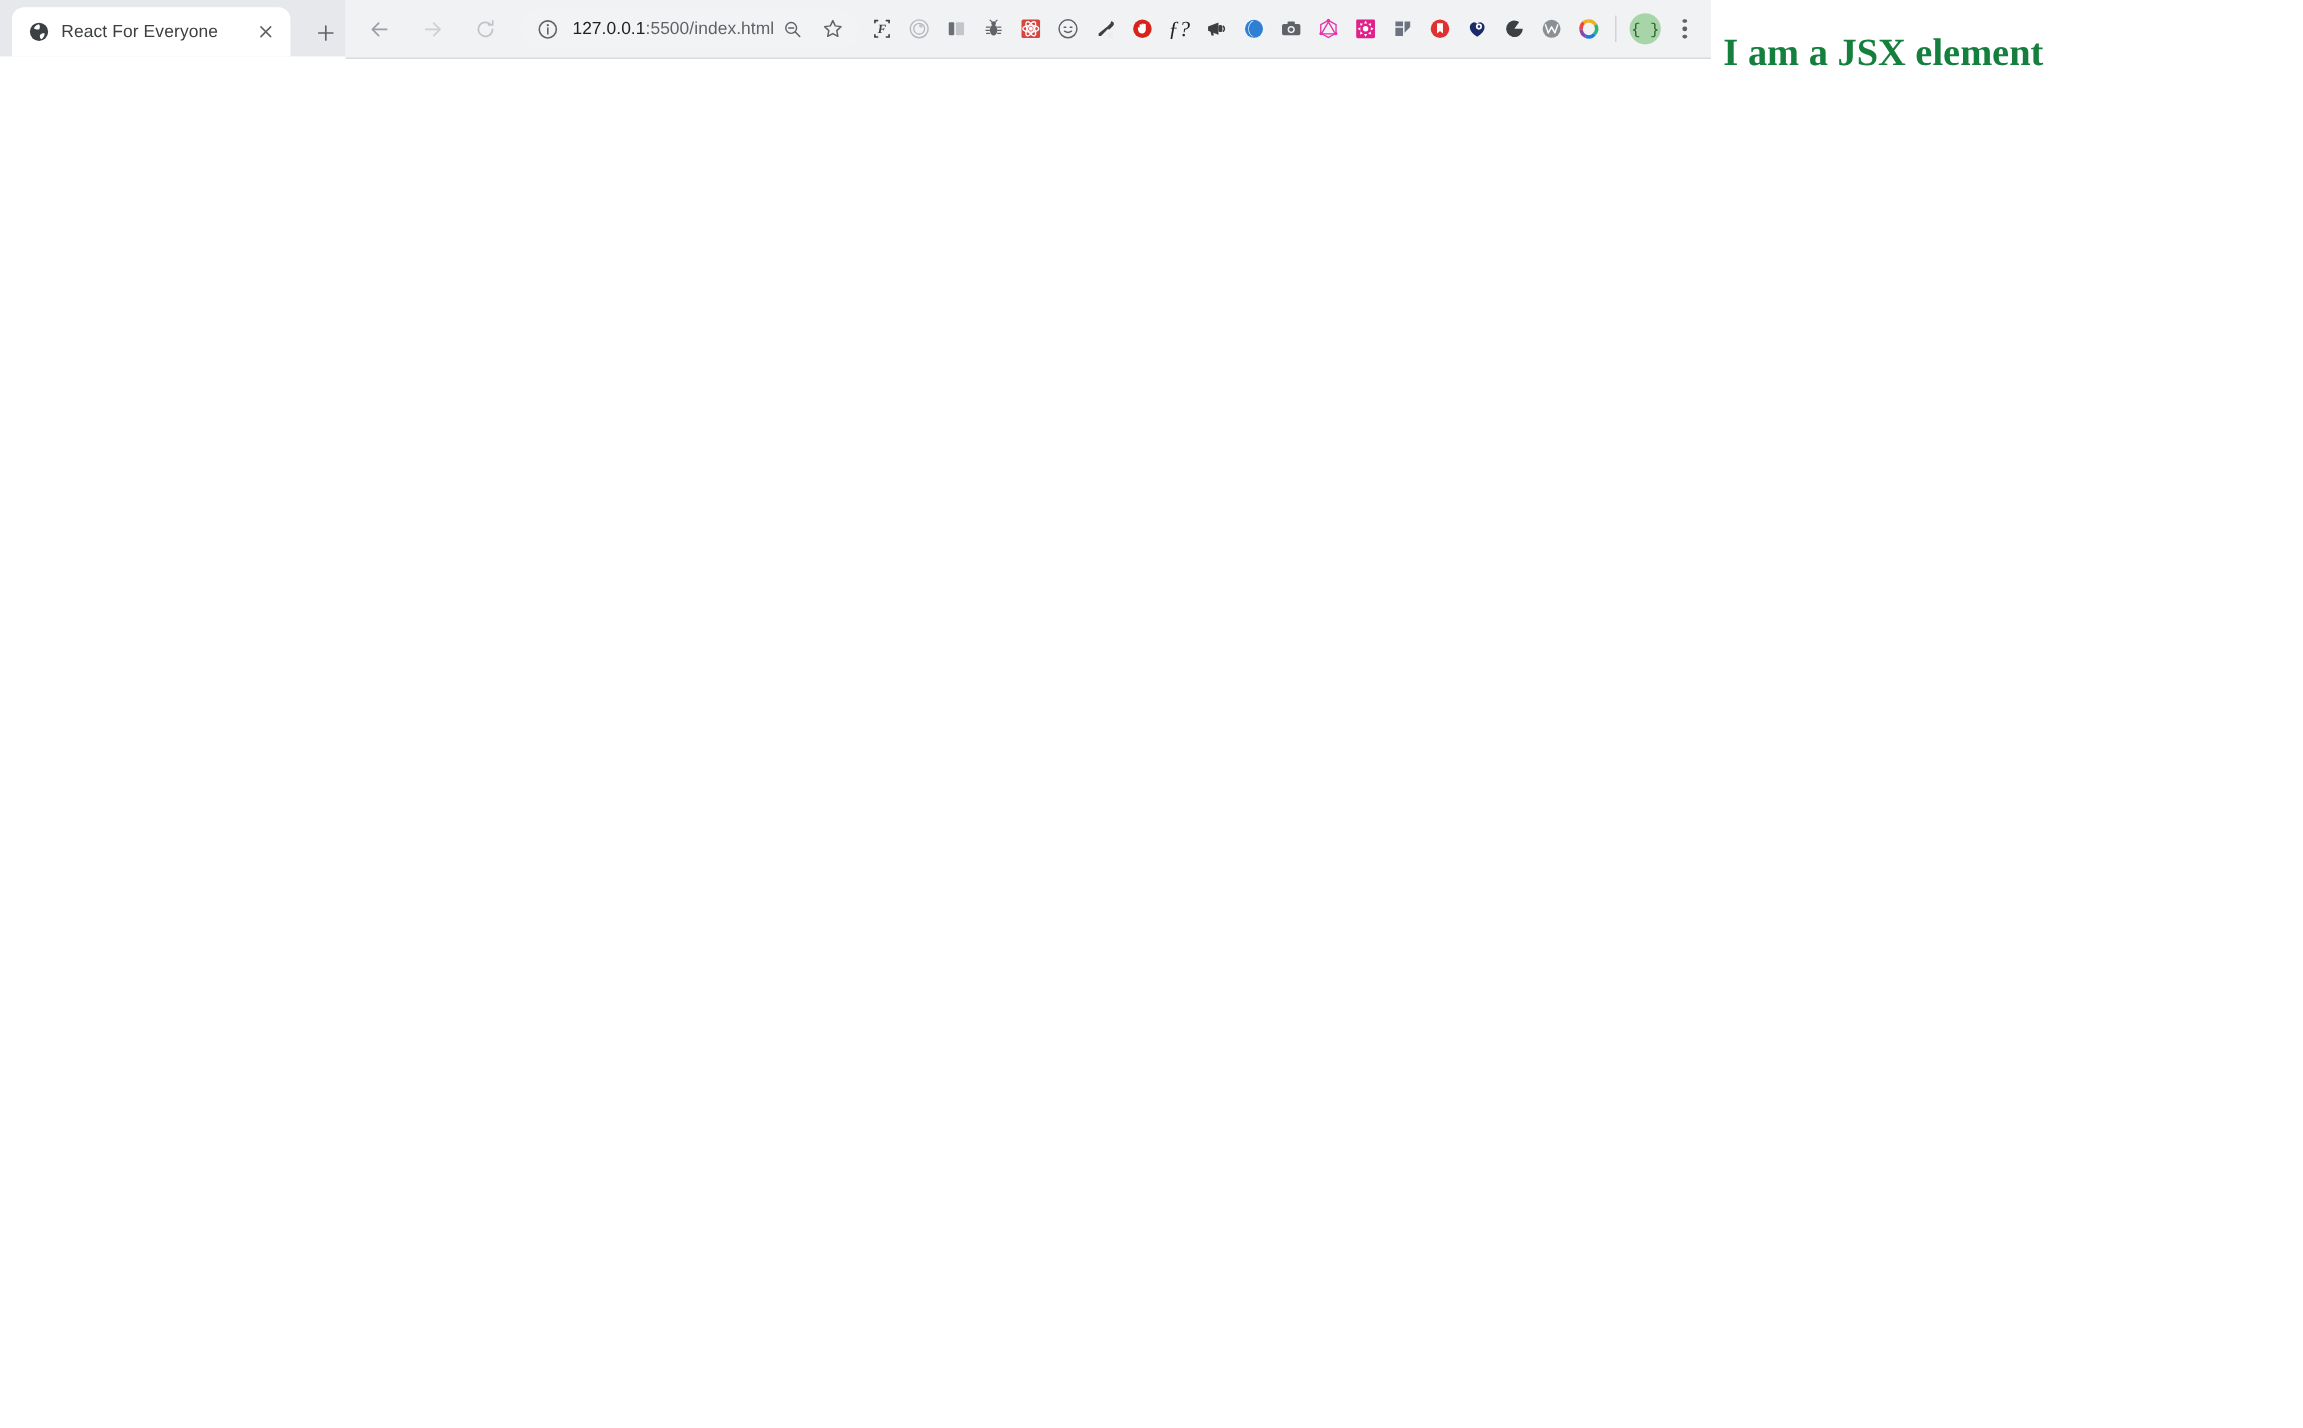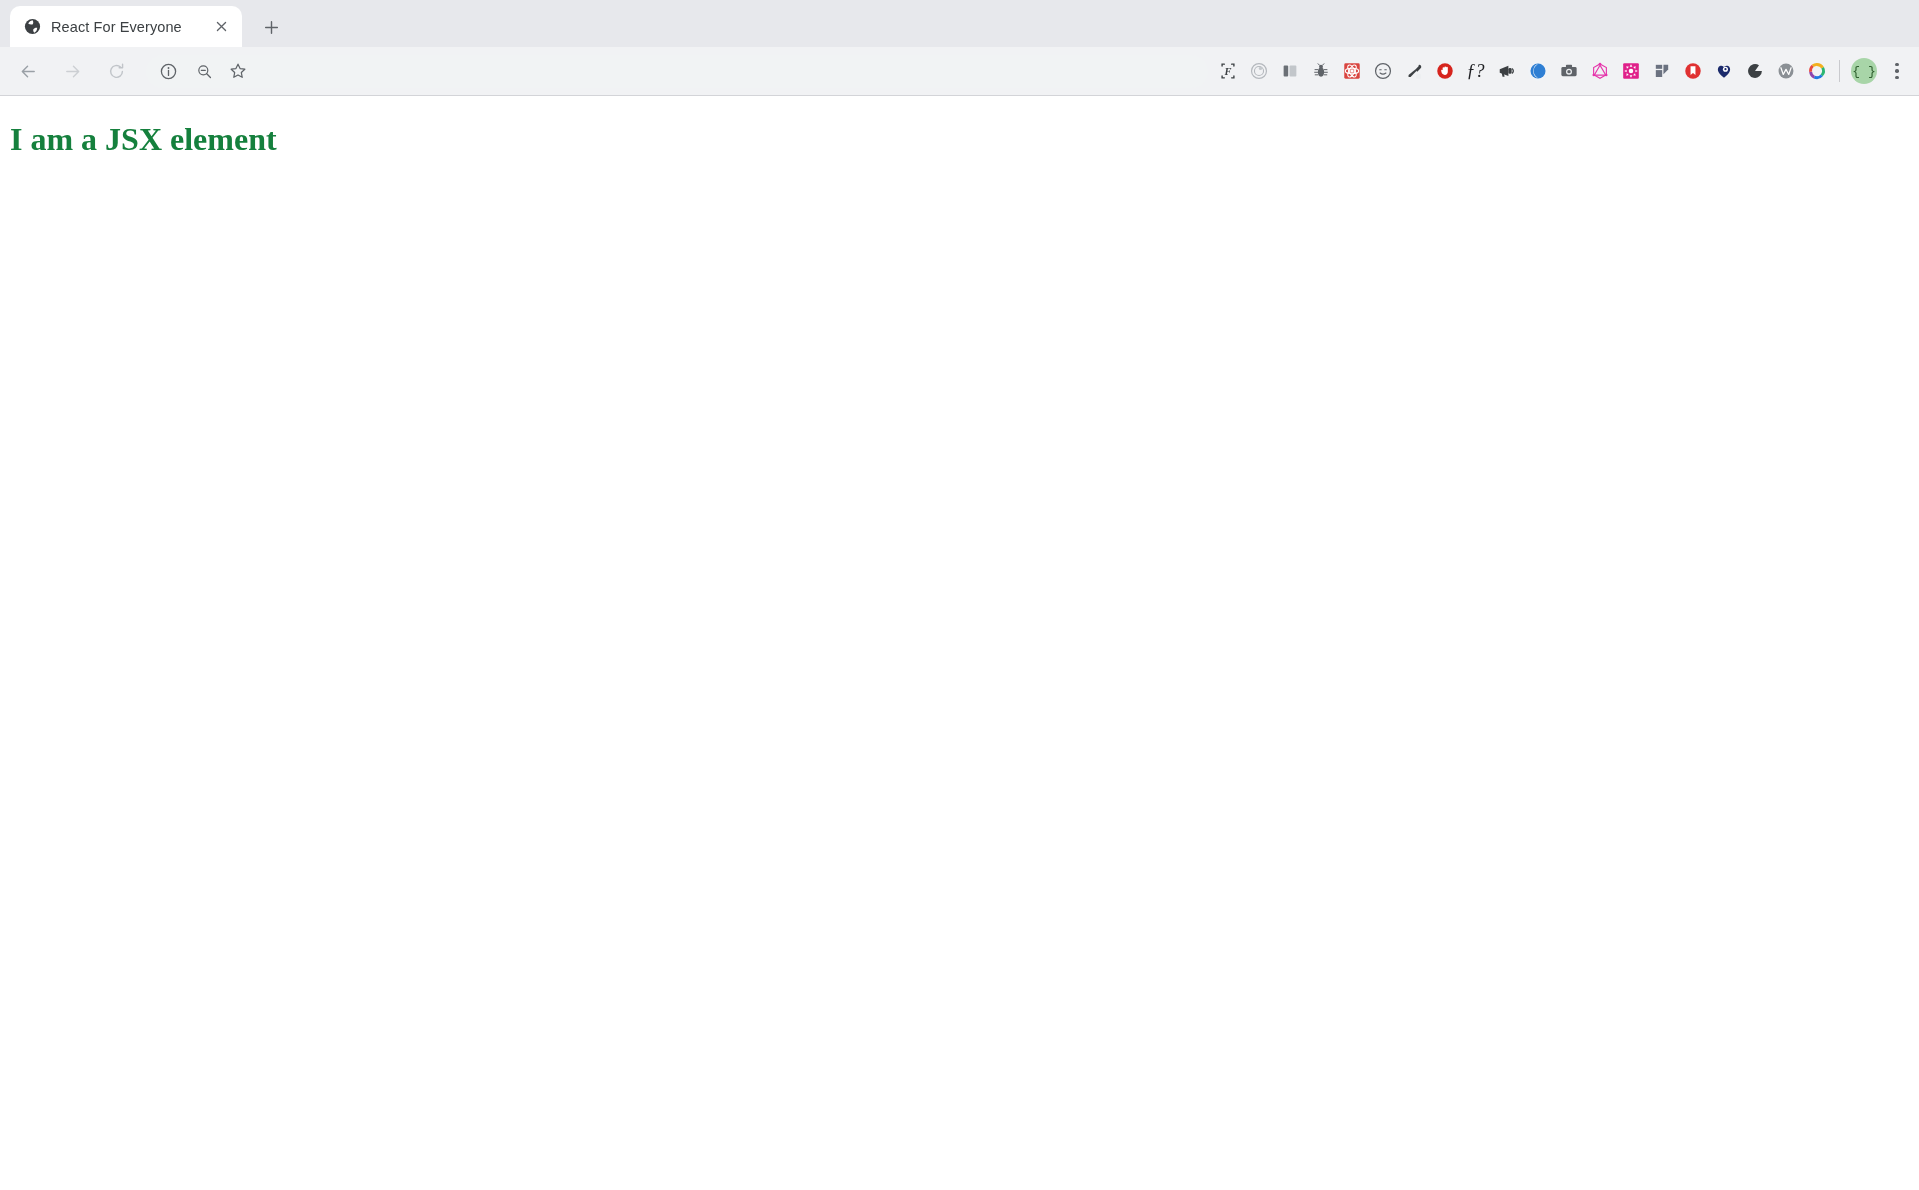--- a/index.html
+++ b/index.html
@@ -5,21 +5,21 @@
   * { box-sizing: border-box; margin: 0; padding: 0; }
   html, body {
     width: 1919px;
     height: 1190px;
     overflow: hidden;
     font-family: "Liberation Sans", sans-serif;
     background: #ffffff;
   }
 
   
-  .browser { width: 1919px; height: 1190px; display: flex; flex-direction: column; background:#ffffff; }
+  .browser { width: 1919px; height: 1190px; display: flex; flex-direction: row; background:#ffffff; }
 
   
   .tabstrip {
     height: 47px;
     background: #e7e8ec;
     display: flex;
     align-items: flex-end;
     padding-left: 10px;
     position: relative;
     flex: 0 0 auto;
@@ -217,20 +217,21 @@
     </div>
 
     <div class="omnibox">
       <span class="omni-info">
         <svg viewBox="0 0 19 19" width="19" height="19" aria-hidden="true">
           <circle cx="9.5" cy="9.5" r="7.1" stroke="#5f6368" stroke-width="1.3" fill="none"></circle>
           <circle cx="9.5" cy="6.0" r="0.95" fill="#5f6368"></circle>
           <path d="M9.5 8.4 V13.4" stroke="#5f6368" stroke-width="1.3" stroke-linecap="round"></path>
         </svg>
       </span>
+      <span class="omni-url"><span>127.0.0.1</span><span class="dim">:5500/index.html</span></span>
       <span class="omni-actions">
         <span class="omni-icon">
           <svg viewBox="0 0 20 20" width="17" height="17" aria-hidden="true">
             <circle cx="8.6" cy="8.6" r="5.3" stroke="#5f6368" stroke-width="1.4" fill="none"></circle>
             <path d="M6.2 8.6 H11.0" stroke="#5f6368" stroke-width="1.4" stroke-linecap="round"></path>
             <path d="M12.6 12.6 L17 17" stroke="#5f6368" stroke-width="1.5" stroke-linecap="round"></path>
           </svg>
         </span>
         <span class="omni-icon">
           <svg viewBox="0 0 20 20" width="18" height="18" aria-hidden="true">

